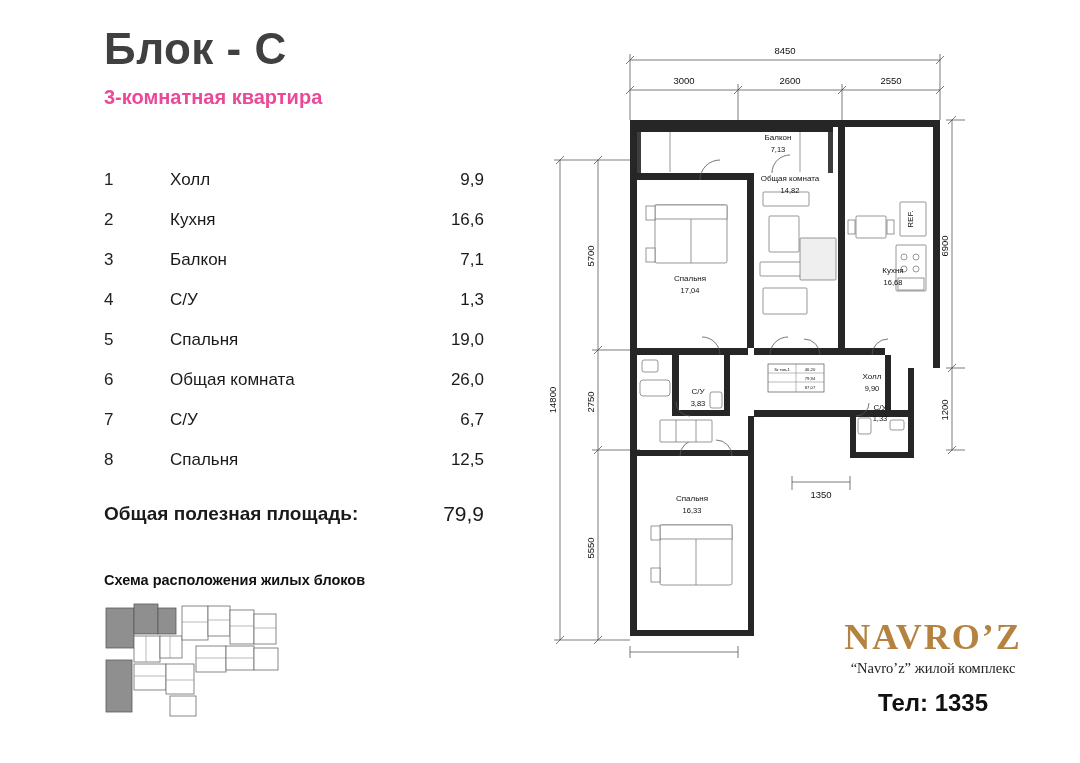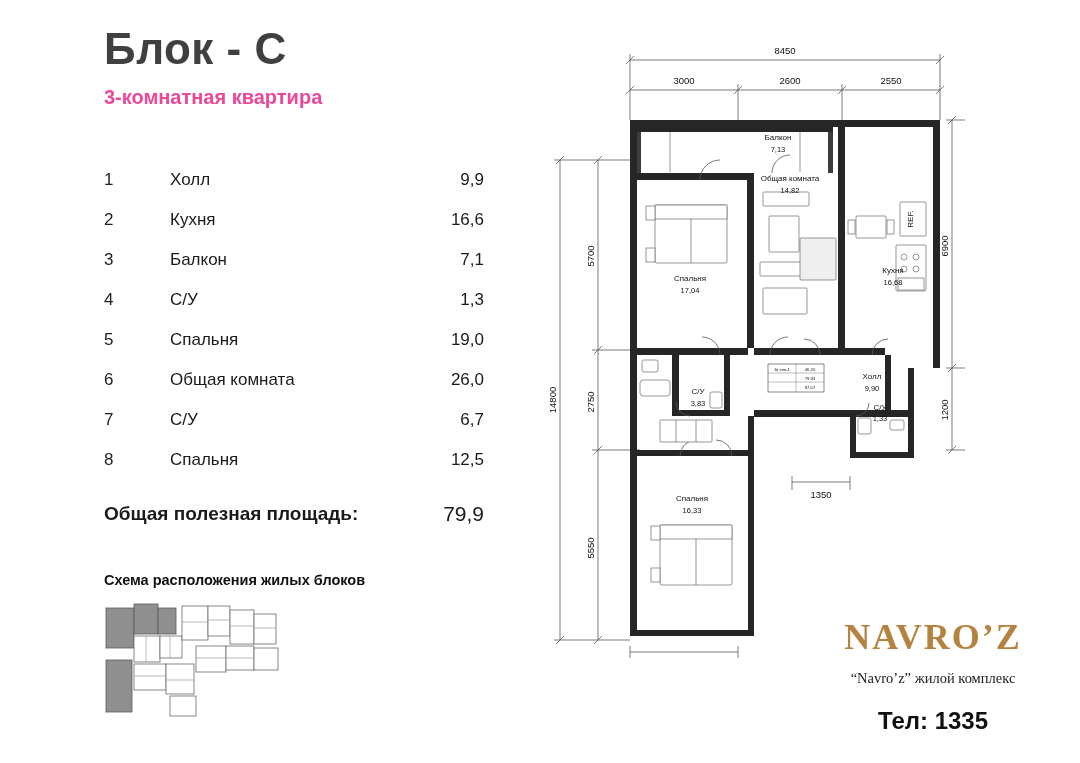--- a/index.html
+++ b/index.html
@@ -118,27 +118,27 @@
     font-family: "Liberation Serif", serif;
     font-size: 36px;
     letter-spacing: 2px;
     color: #b5833f;
     font-weight: bold;
   }
   #logo-tagline {
     font-family: "Liberation Serif", serif;
     font-size: 14.5px;
     color: #222;
-    margin-top: 12px;
+    margin-top: 2px;
   }
   #logo-phone {
     font-size: 24px;
     font-weight: bold;
     color: #111;
-    margin-top: 20px;
+    margin-top: 12px;
   }
 
   
   #floorplan {
     position: absolute;
     left: 520px;
     top: 20px;
     width: 540px;
     height: 640px;
   }

